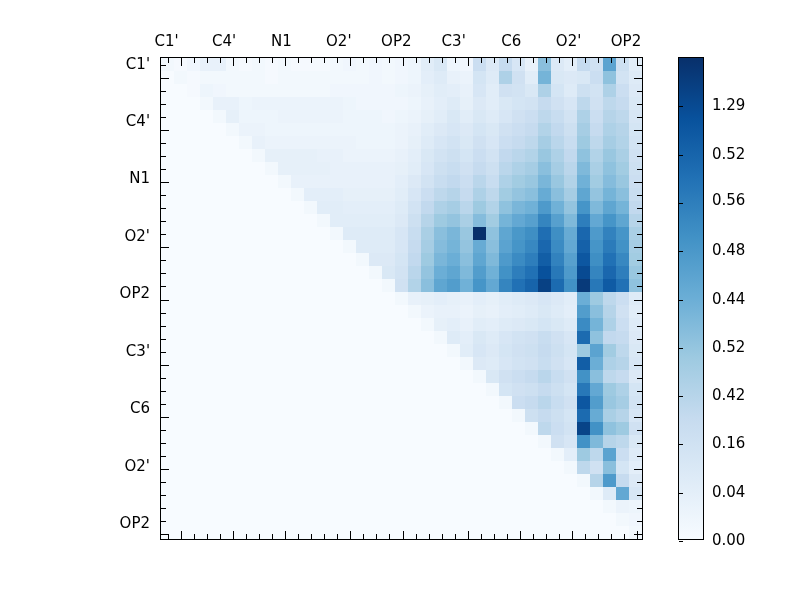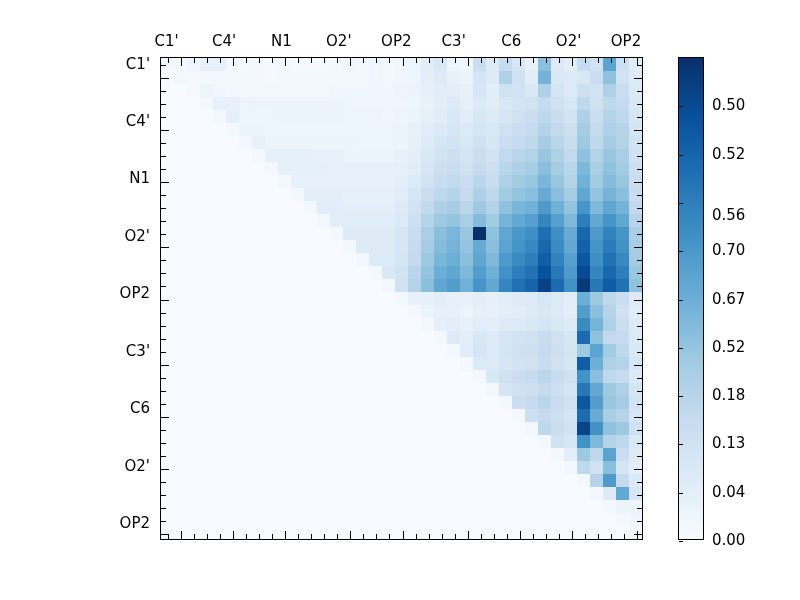--- a/index.html
+++ b/index.html
@@ -1644,23 +1644,23 @@
         <div class="cbtick" style="top: 241.5px;"></div>
         <div class="cbtick" style="top: 193.2px;"></div>
         <div class="cbtick" style="top: 144.9px;"></div>
         <div class="cbtick" style="top: 96.6px;"></div>
         <div class="cbtick" style="top: 48.3px;"></div>
       </div>
   </div>
   <div id="cbar-labels">
       <div class="cblabel" style="top: 540px; left: 712px;">0.00</div>
       <div class="cblabel" style="top: 491.7px; left: 712px;">0.04</div>
-      <div class="cblabel" style="top: 443.4px; left: 712px;">0.13</div>
-      <div class="cblabel" style="top: 395.1px; left: 712px;">0.18</div>
+      <div class="cblabel" style="top: 443.4px; left: 712px;">0.16</div>
+      <div class="cblabel" style="top: 395.1px; left: 712px;">0.42</div>
       <div class="cblabel" style="top: 346.8px; left: 712px;">0.52</div>
-      <div class="cblabel" style="top: 298.5px; left: 712px;">0.67</div>
-      <div class="cblabel" style="top: 250.2px; left: 712px;">0.70</div>
-      <div class="cblabel" style="top: 215px; left: 712px;">0.56</div>
+      <div class="cblabel" style="top: 298.5px; left: 712px;">0.44</div>
+      <div class="cblabel" style="top: 250.2px; left: 712px;">0.48</div>
+      <div class="cblabel" style="top: 200px; left: 712px;">0.56</div>
       <div class="cblabel" style="top: 153.6px; left: 712px;">0.52</div>
-      <div class="cblabel" style="top: 105.3px; left: 712px;">0.50</div>
+      <div class="cblabel" style="top: 105.3px; left: 712px;">1.29</div>
     </div>
 
 </div>
 
 </body></html>

